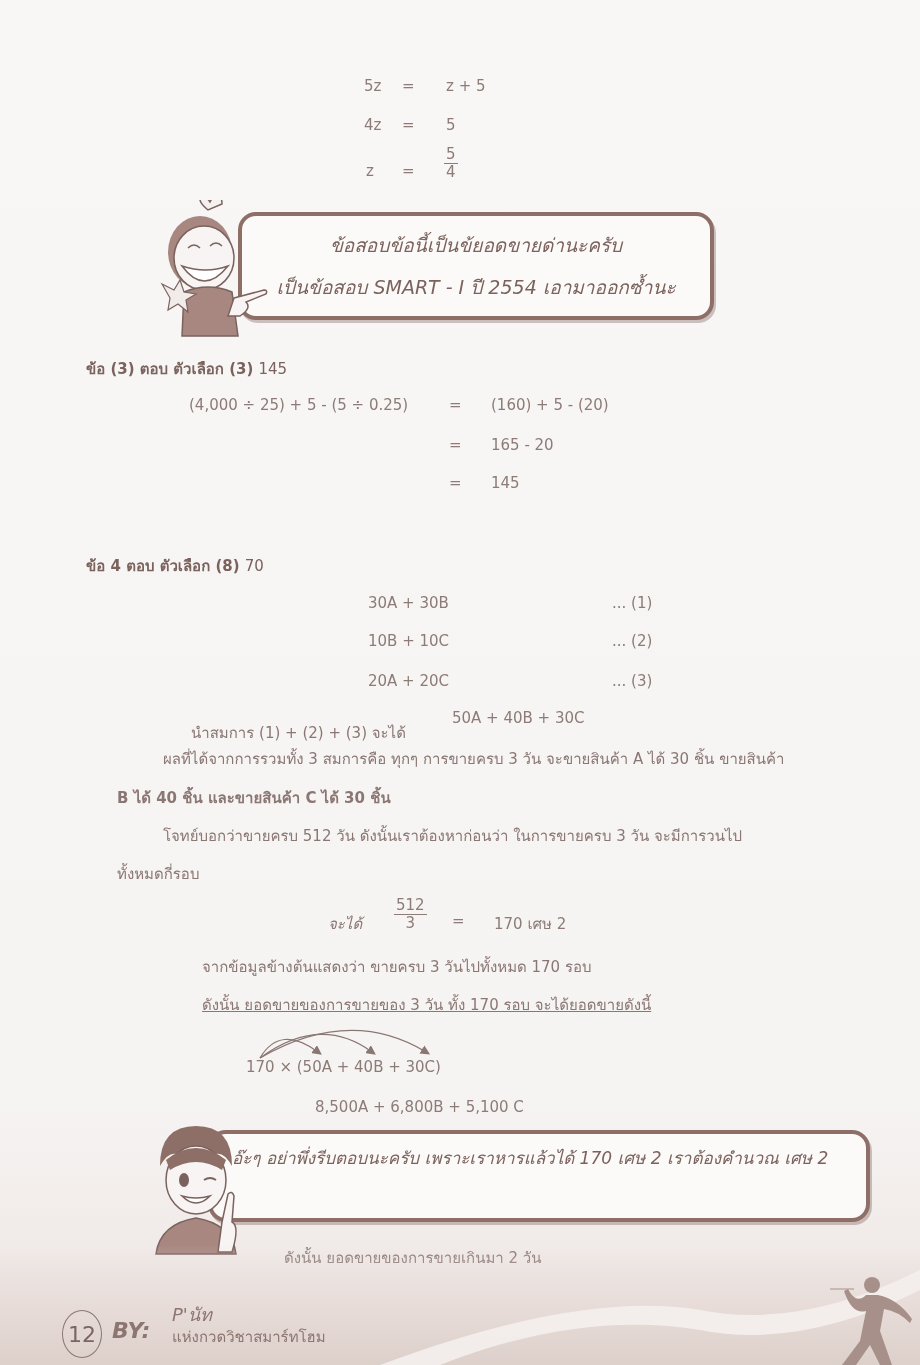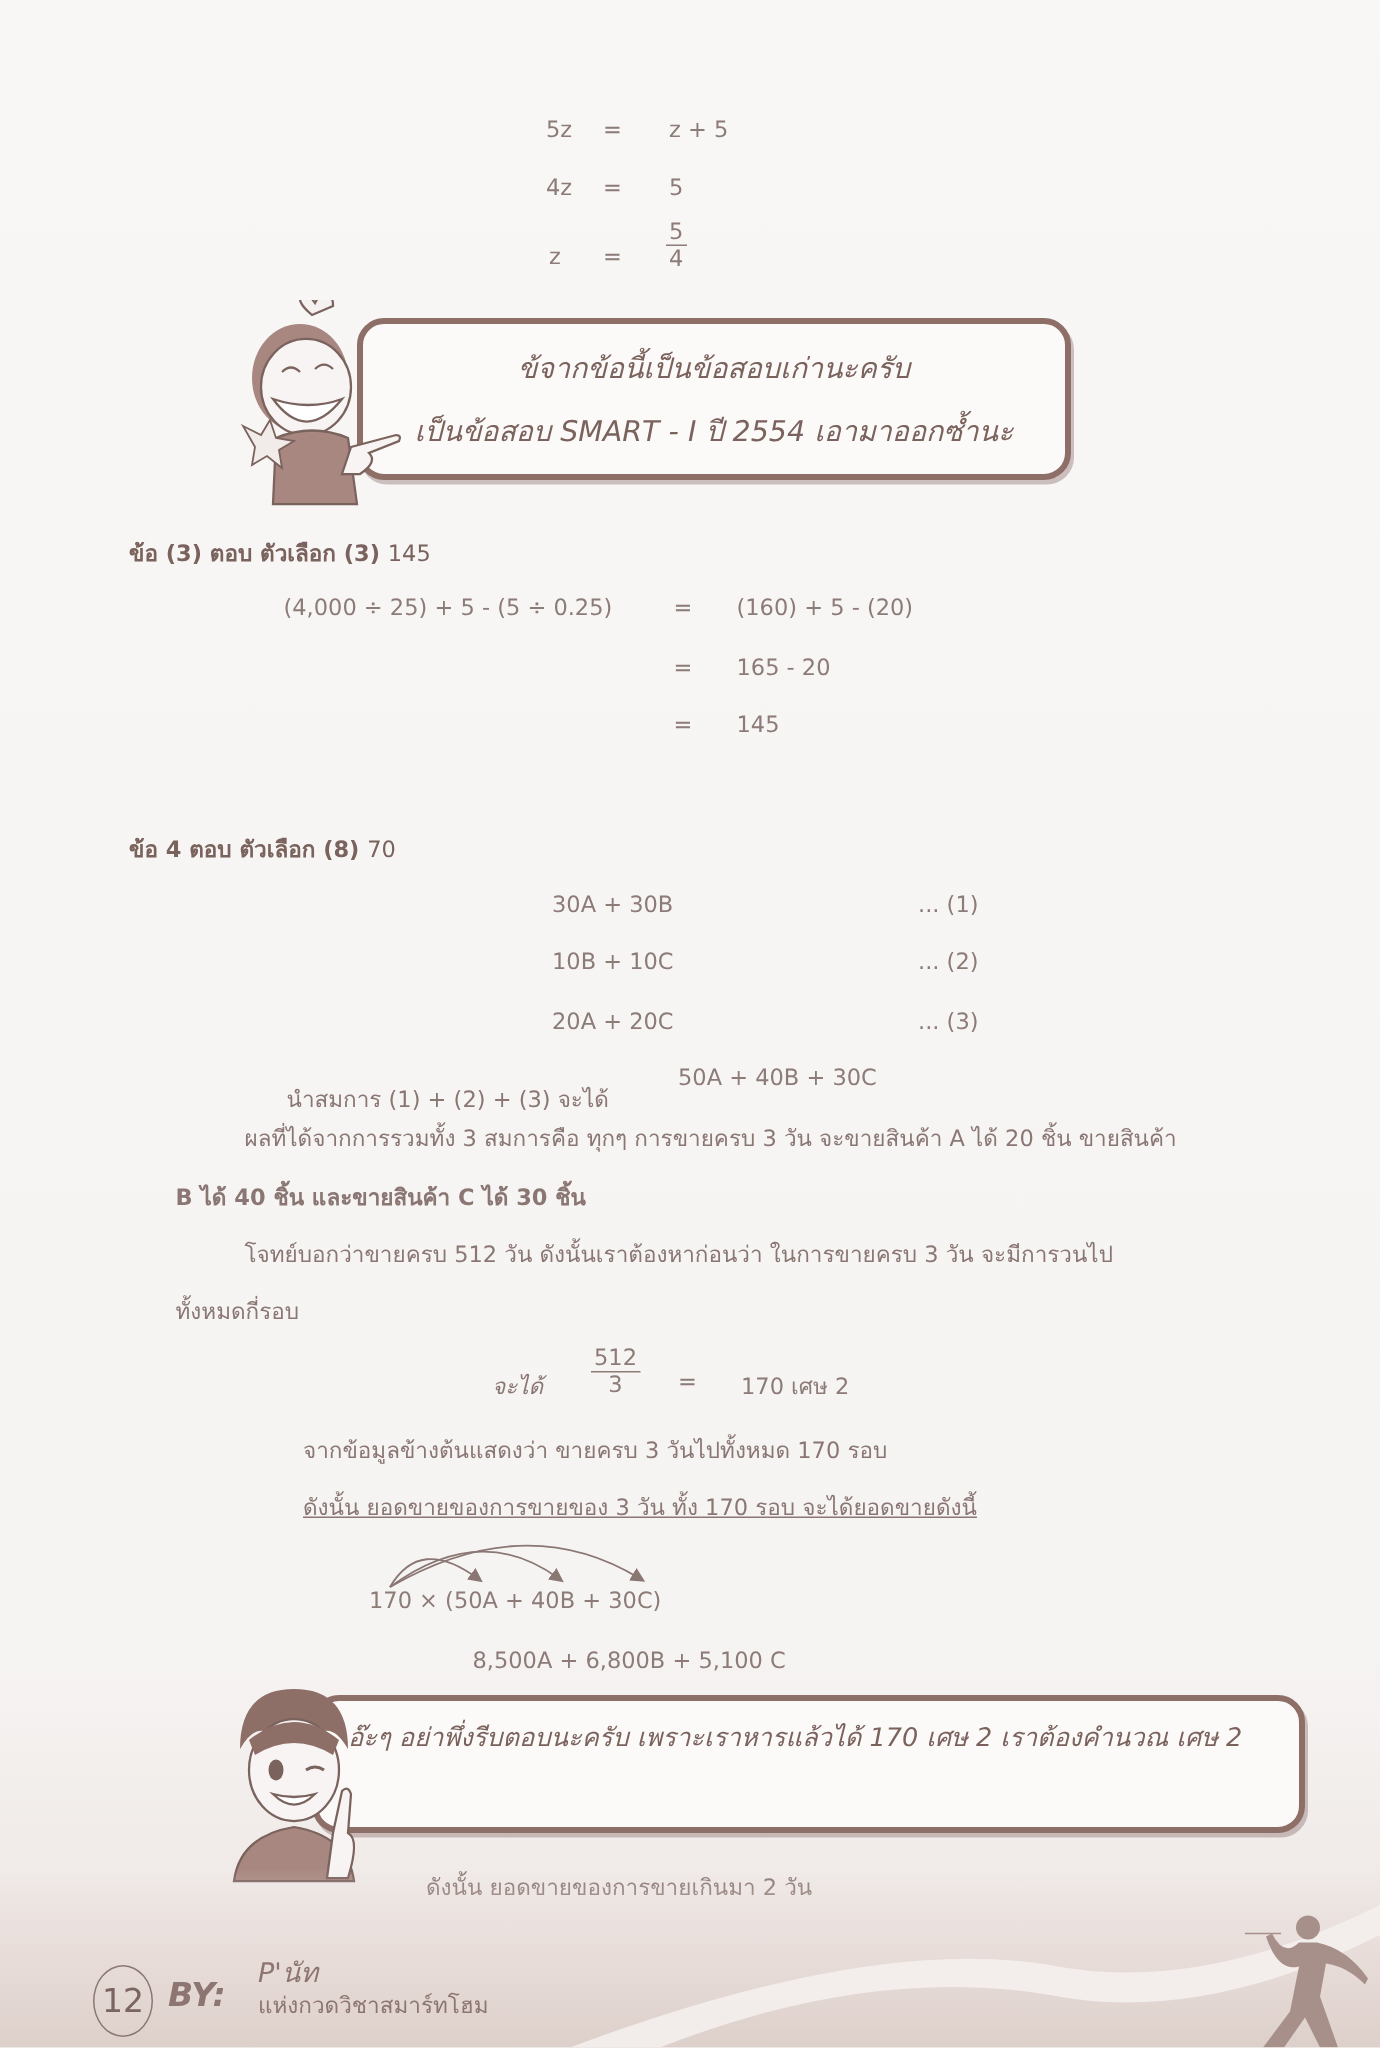--- a/index.html
+++ b/index.html
@@ -52,21 +52,21 @@
     <span class="abs eq" style="left:402px;top:162px;">=</span>
     <span class="abs eq" style="left:444px;top:146px;">
       <span class="frac">
         <span class="num">5</span>
         <span>4</span>
       </span>
     </span>
   </div>
 
   <div class="bubble" style="left:238px;top:212px;width:468px;height:100px;">
-    <div class="abs hand" style="left:0;right:0;top:14px;text-align:center;">ข้จากข้อนี้เป็นข้อสอบเก่านะครับ</div>
+    <div class="abs hand" style="left:0;right:0;top:14px;text-align:center;">ข้อสอบข้อนี้เป็นข้ยอดขายด่านะครับ</div>
     <div class="abs hand" style="left:0;right:0;top:56px;text-align:center;">เป็นข้อสอบ SMART - I ปี 2554 เอามาออกซ้ำนะ</div>
   </div>
   <svg class="abs" style="left:148px;top:200px;" width="120" height="140">
     <path d="M60 10 q-12 -10 -6 -14 q4 0 8 6 q4 -8 8 -4 q4 -2 4 6 z" fill="#f5f1f0" stroke="#7a625d" stroke-width="1.5"></path>
     <ellipse cx="52" cy="52" rx="32" ry="36" fill="#a88780"></ellipse>
     <ellipse cx="56" cy="58" rx="30" ry="32" fill="#f7f4f3" stroke="#7a625d" stroke-width="1.5"></ellipse>
     <path d="M34 66 q22 30 46 0 q-22 8 -46 0z" fill="#fff" stroke="#7a625d" stroke-width="1.5"></path>
     <path d="M40 48 q6 -6 12 0 M62 46 q6 -6 12 0" stroke="#7a625d" stroke-width="1.5" fill="none"></path>
     <path d="M36 92 q24 -10 48 0 l6 44 h-56z" fill="#a88780" stroke="#7a625d" stroke-width="1.5"></path>
     <path d="M14 84 l12 6 l6 -10 l4 12 l12 2 l-10 6 l2 12 l-10 -8 l-10 6 l2 -12z" fill="#f1ebe9" stroke="#7a625d" stroke-width="1.2"></path>
@@ -93,21 +93,21 @@
   <span class="abs eq" style="left:368px;top:594px;">30A + 30B</span>
   <span class="abs eq" style="left:612px;top:594px;">... (1)</span>
   <span class="abs eq" style="left:368px;top:632px;">10B + 10C</span>
   <span class="abs eq" style="left:612px;top:632px;">... (2)</span>
   <span class="abs eq" style="left:368px;top:672px;">20A + 20C</span>
   <span class="abs eq" style="left:612px;top:672px;">... (3)</span>
 
   <span class="abs body-text" style="left:163px;top:721px;margin-left:28px;">นำสมการ (1) + (2) + (3) จะได้</span>
   <span class="abs eq" style="left:452px;top:709px;">50A + 40B + 30C</span>
 
-  <span class="abs body-text" style="left:163px;top:747px;">ผลที่ได้จากการรวมทั้ง 3 สมการคือ ทุกๆ การขายครบ 3 วัน จะขายสินค้า A ได้ 20 ชิ้น ขายสินค้า</span>
+  <span class="abs body-text" style="left:163px;top:747px;">ผลที่ได้จากการรวมทั้ง 3 สมการคือ ทุกๆ การขายครบ 3 วัน จะขายสินค้า A ได้ 30 ชิ้น ขายสินค้า</span>
   <span class="abs body-text" style="left:117px;top:786px;font-weight:bold;">B ได้ 40 ชิ้น และขายสินค้า C ได้ 30 ชิ้น</span>
   <span class="abs body-text" style="left:163px;top:824px;">โจทย์บอกว่าขายครบ   512  วัน  ดังนั้นเราต้องหาก่อนว่า  ในการขายครบ  3  วัน  จะมีการวนไป</span>
   <span class="abs body-text" style="left:117px;top:862px;">ทั้งหมดกี่รอบ</span>
 
   <span class="abs body-text" style="left:328px;top:912px;font-style:italic;">จะได้</span>
   <span class="abs eq" style="left:394px;top:897px;">
     <span class="frac">
       <span class="num">512</span>
       <span>3</span>
     </span>

